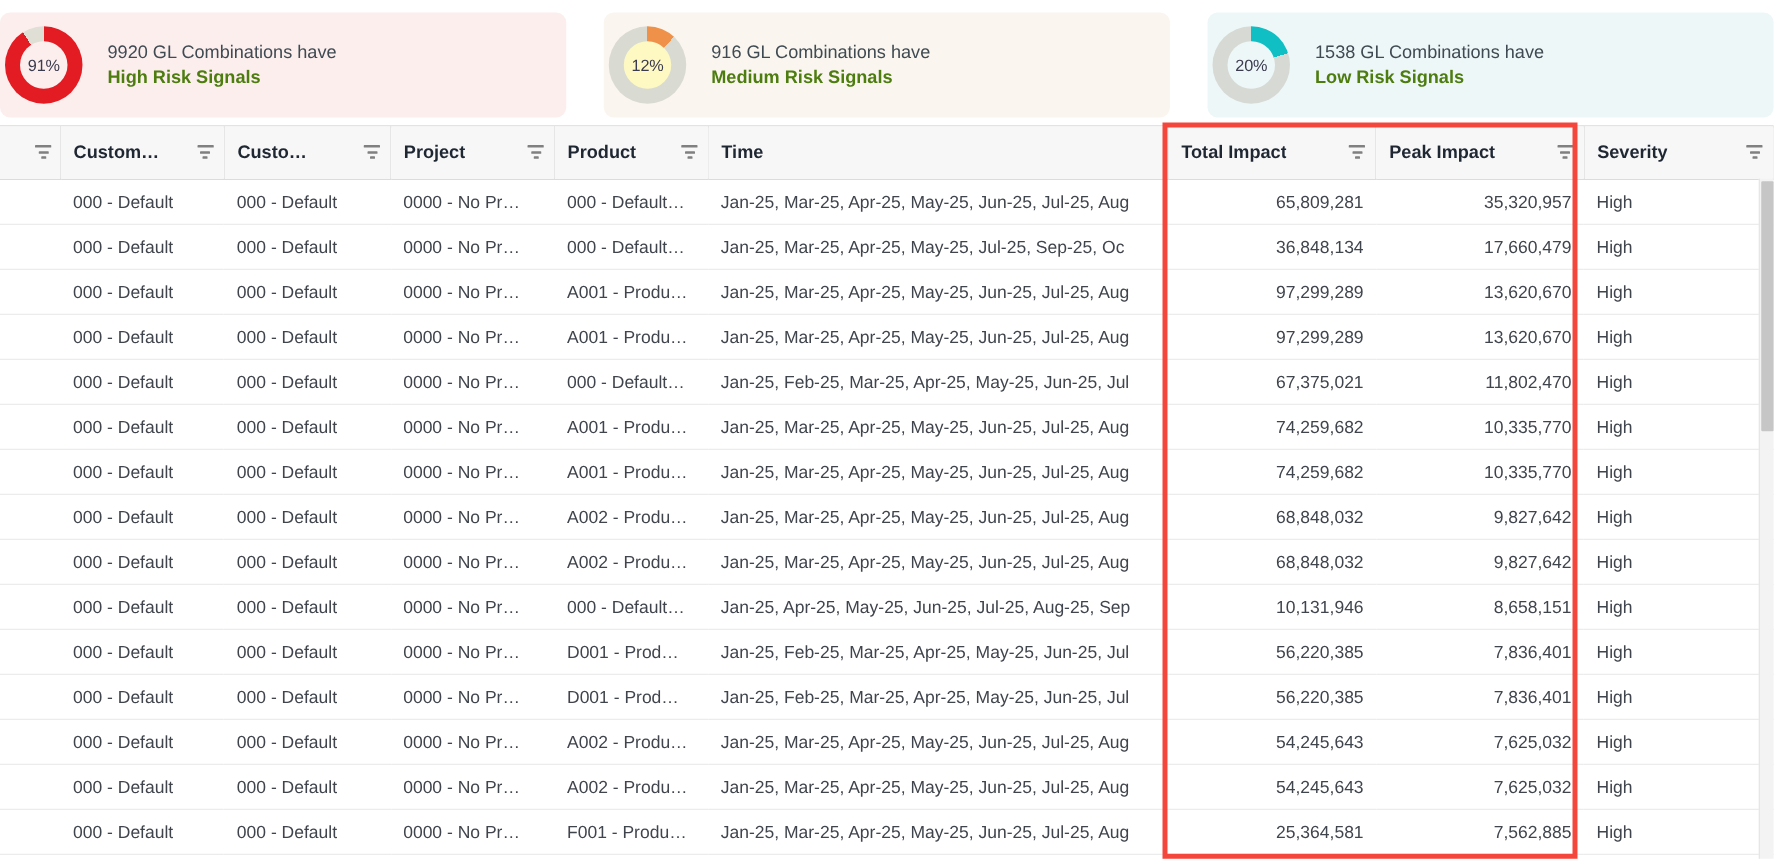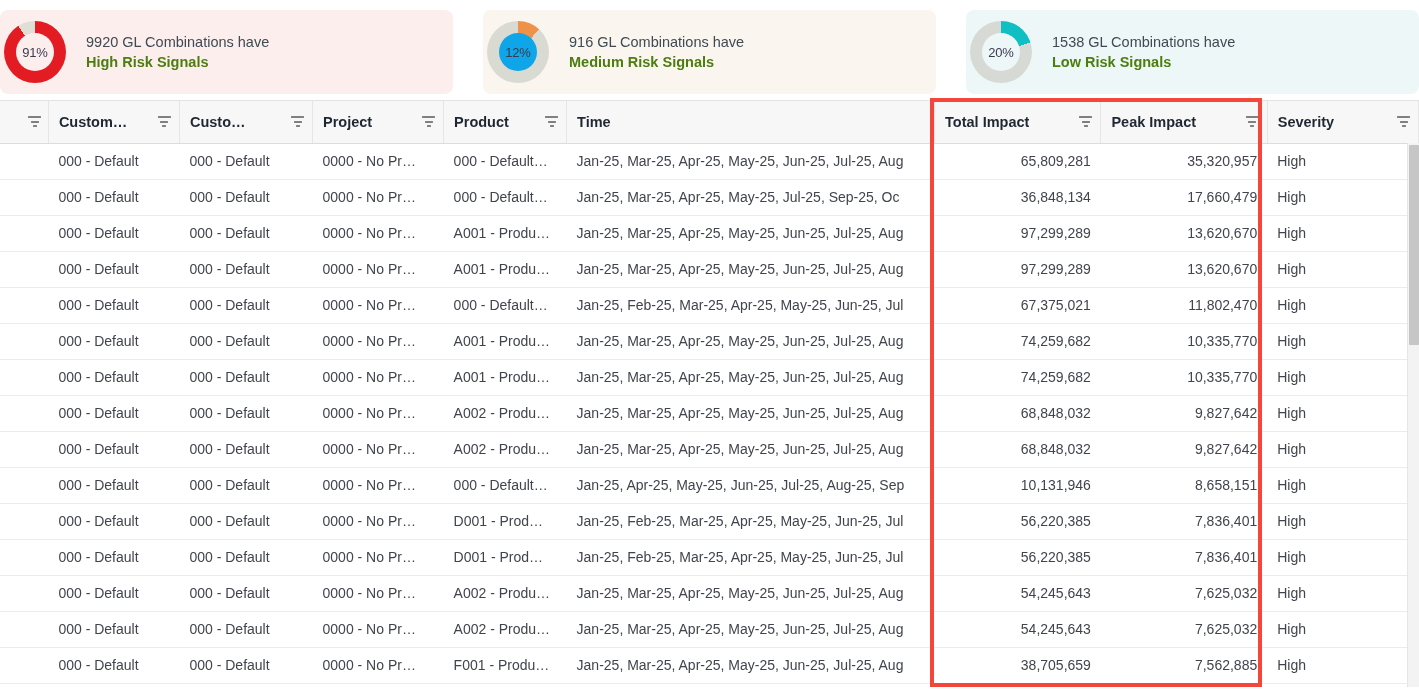--- a/index.html
+++ b/index.html
@@ -46,21 +46,21 @@
     left: 50%; top: 50%;
     transform: translate(-50%, -50%);
     width: 38px; height: 38px;
     background: inherit;
     border-radius: 50%;
     display: flex;
     align-items: center;
     justify-content: center;
   }
   .high   .donut-hole { background: #fdeeee; }
-  .medium .donut-hole { background: #0ea5e9; text-align: right; }
+  .medium .donut-hole { background: #fef9c3; text-align: right; }
   .low    .donut-hole { background: #eef7f8; }
   .donut-pct {
     font-size: 13px;
     color: #3b3b4f;
     font-weight: 400;
     letter-spacing: -0.2px;
   }
 
   .kpi-text {
     margin-left: 20px;
@@ -507,21 +507,21 @@
           <td class="num">7,625,032</td>
           <td class="sev">High</td>
         </tr>
         <tr>
           <td class=""></td>
           <td class="">000 - Default</td>
           <td class="">000 - Default</td>
           <td class="">0000 - No Pr…</td>
           <td class="">F001 - Produ…</td>
           <td class="time">Jan-25, Mar-25, Apr-25, May-25, Jun-25, Jul-25, Aug</td>
-          <td class="num">38,705,659</td>
+          <td class="num">25,364,581</td>
           <td class="num">7,562,885</td>
           <td class="sev">High</td>
         </tr>
       </tbody>
   </table>
 
   <div class="vscroll">
     <div class="thumb"></div>
   </div>
 

